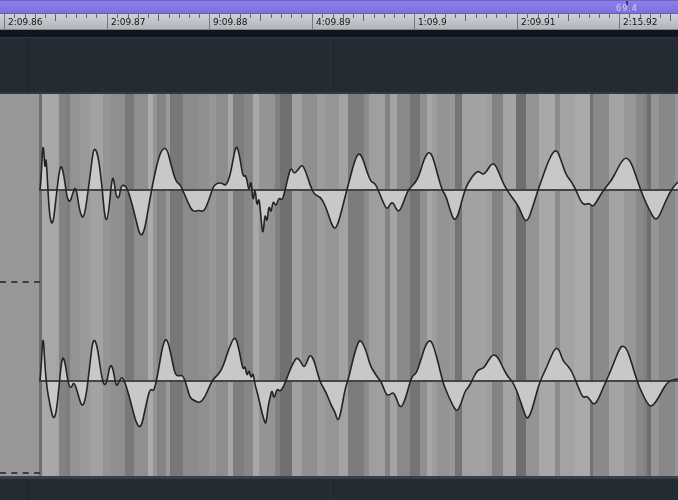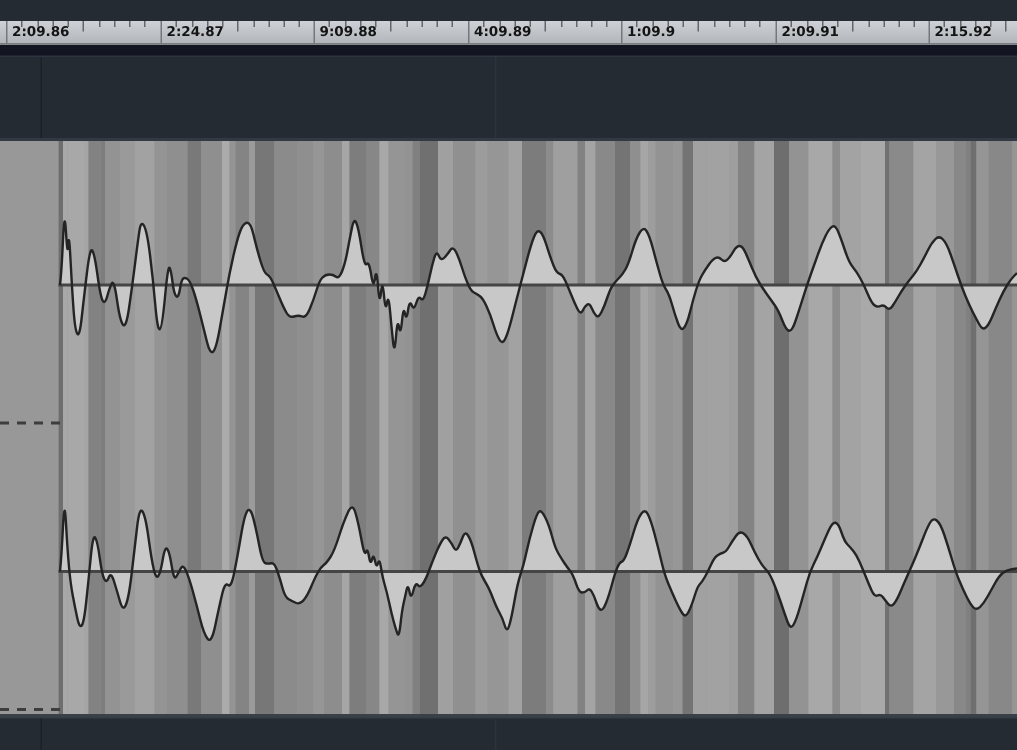--- a/index.html
+++ b/index.html
@@ -10,56 +10,60 @@
             border-top:1px solid #6f63c6;box-sizing:border-box;
             border-bottom:1px solid #665bb8;}
   .marker-label{position:absolute;top:3px;left:610px;width:34px;
                 font-size:8px;letter-spacing:1px;color:#d6d6ec;text-align:center;}
   .marker-tick{position:absolute;top:0;left:626px;width:2px;height:4px;background:#3b3370;}
   .ruler{position:absolute;left:0;top:14px;width:678px;height:16px;
          background:linear-gradient(#ced2d6,#b2b6ba);
          border-bottom:1px solid #83878b;box-sizing:border-box;}
   .ruler .maj{position:absolute;top:0;width:1px;height:15px;background:#74787c;}
   .ruler .min{position:absolute;top:0;width:1px;background:#63676b;}
-  .ruler .lbl{position:absolute;top:3px;font-size:9px;color:#141414;white-space:nowrap;font-weight:bold;}
+  .ruler .lbl{position:absolute;top:3px;font-size:9px;color:#141414;white-space:nowrap;}
   .dark-strip{position:absolute;left:0;top:30px;width:678px;height:8px;background:#131421;
               border-bottom:1px solid #2e3440;box-sizing:border-box;}
   .panel{position:absolute;left:0;width:678px;background:#252b33;}
   .panel-top{top:38px;height:54px;}
   .panel-bottom{top:478px;height:22px;border-top:1px solid #363c45;box-sizing:border-box;}
   .vline{position:absolute;top:0;bottom:0;width:1px;}
   .vline.dark{background:#1c2128;}
   .vline.light{background:#2c333d;}
   .wave-area{position:absolute;left:0;top:92px;width:678px;height:386px;background:#989898;}
   .wave-edge-top{position:absolute;left:0;top:0;width:678px;height:2px;background:#333942;}
   .wave-edge-bottom{position:absolute;left:0;bottom:0;width:678px;height:2px;background:#3a4047;}
   .dash-line{position:absolute;left:0;width:40px;height:0;
              border-top:2px dashed #3d3d3d;}
   svg{position:absolute;left:0;top:0;display:block;}
 </style>
 </head>
 <body>
 
 <div class="app">
 
+  <div class="scrubber">
+    <div class="marker-tick"></div>
+    <div class="marker-label">69.4</div>
+  </div>
 
   <div class="ruler" id="ruler">
       <div class="maj" style="left: 4px;"></div>
       <div class="lbl" style="left: 8px;">2:09.86</div>
       <div class="min" style="left: 14.3px; height: 4px;"></div>
       <div class="min" style="left: 24.5px; height: 4px;"></div>
       <div class="min" style="left: 34.8px; height: 4px;"></div>
       <div class="min" style="left: 45px; height: 4px;"></div>
       <div class="min" style="left: 55.3px; height: 7px;"></div>
       <div class="min" style="left: 65.5px; height: 4px;"></div>
       <div class="min" style="left: 75.8px; height: 4px;"></div>
       <div class="min" style="left: 86px; height: 4px;"></div>
       <div class="min" style="left: 96.3px; height: 4px;"></div>
       <div class="maj" style="left: 107px;"></div>
-      <div class="lbl" style="left: 111px;">2:24.87</div>
+      <div class="lbl" style="left: 111px;">2:09.87</div>
       <div class="min" style="left: 117.3px; height: 4px;"></div>
       <div class="min" style="left: 127.5px; height: 4px;"></div>
       <div class="min" style="left: 137.8px; height: 4px;"></div>
       <div class="min" style="left: 148px; height: 4px;"></div>
       <div class="min" style="left: 158.3px; height: 7px;"></div>
       <div class="min" style="left: 168.5px; height: 4px;"></div>
       <div class="min" style="left: 178.8px; height: 4px;"></div>
       <div class="min" style="left: 189px; height: 4px;"></div>
       <div class="min" style="left: 199.3px; height: 4px;"></div>
       <div class="maj" style="left: 209px;"></div>

